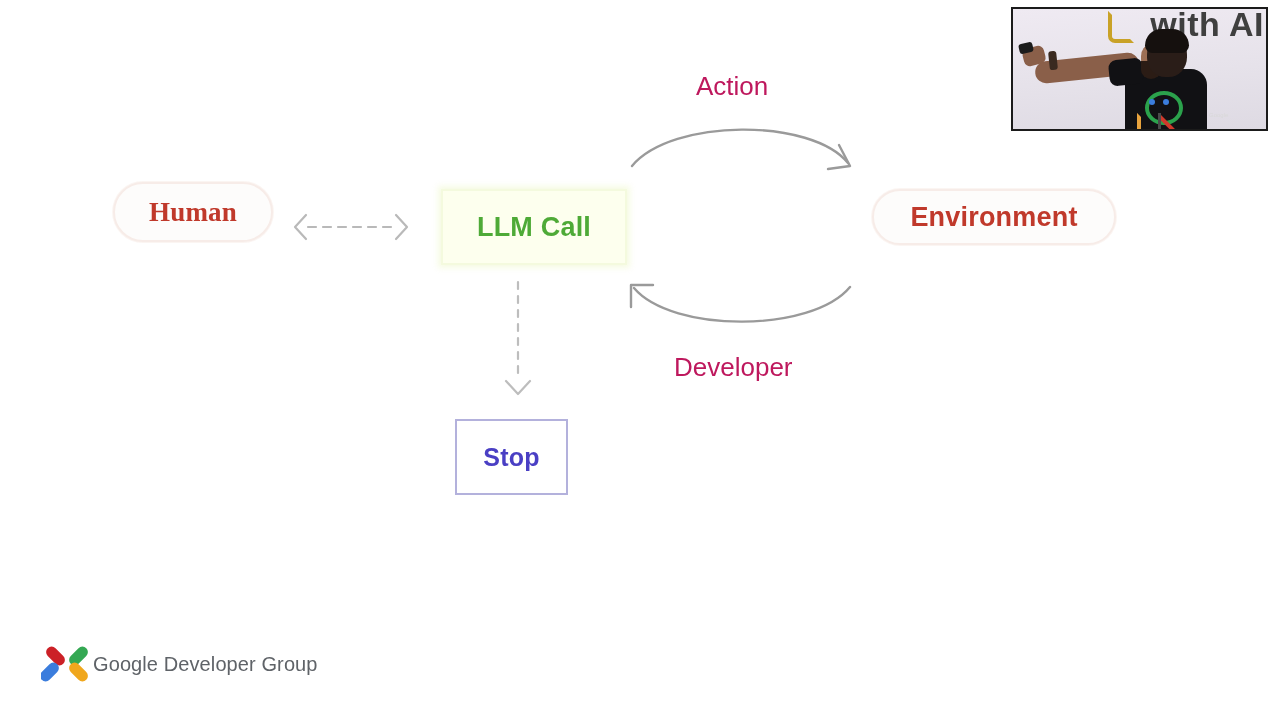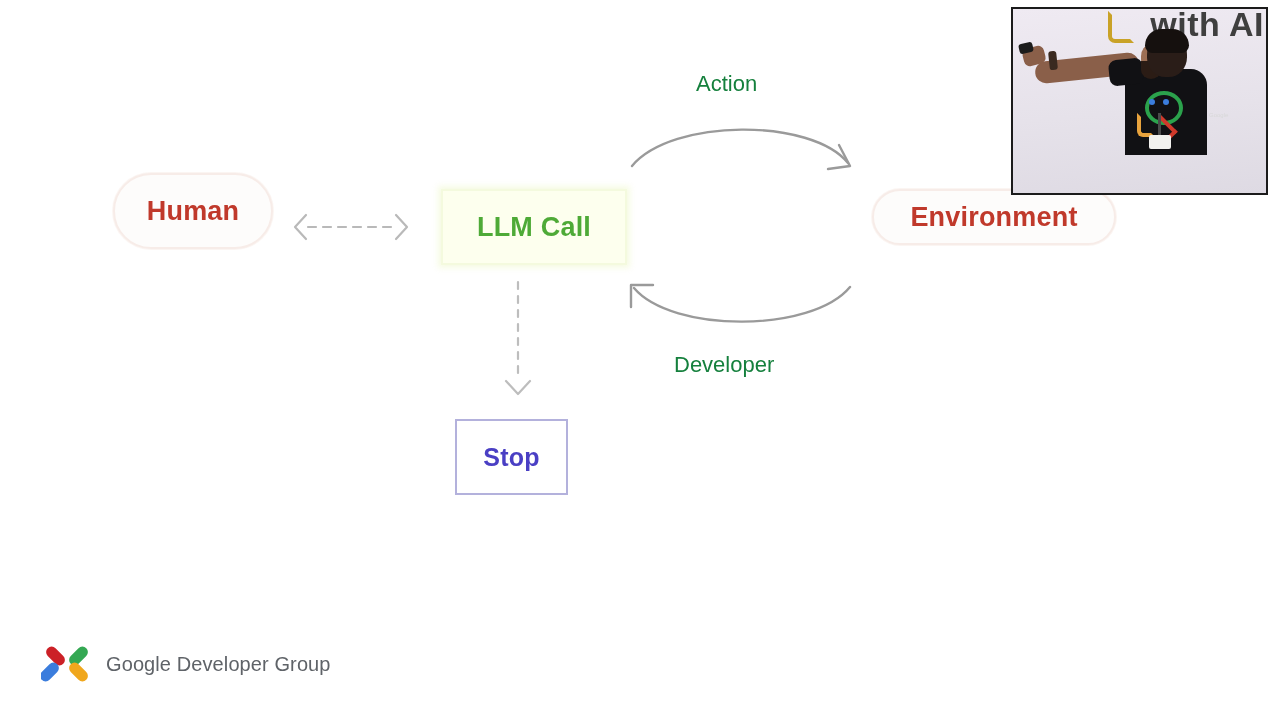--- a/index.html
+++ b/index.html
@@ -40,27 +40,28 @@
   }
 
   .node-label {
     font-weight: bold;
     letter-spacing: 0.2px;
   }
 
   
   #node-human {
     left: 113px;
-    top: 173px;
+    top: 182px;
     width: 160px;
-    height: 76px;
+    height: 60px;
     border-radius: 38px;
     background: #fdfcfb;
     border: 2px solid #f7ece8;
     box-shadow: 0 0 0 1px rgba(247,236,232,0.55);
+    font-family: Liberation Serif, serif;
   }
   #node-human .node-label {
     font-size: 27px;
     color: #c0392b;
   }
 
   
   #node-environment {
     left: 872px;
     top: 189px;
@@ -101,61 +102,60 @@
     border: 2px solid #b3b1dc;
   }
   #node-stop .node-label {
     font-size: 25px;
     color: #4a3fc4;
   }
 
   
   .arc-caption {
     position: absolute;
-    color: #15803d;
-    font-size: 22px;
+    color: #be185d;
+    font-size: 26px;
     white-space: nowrap;
   }
   #caption-action {
     left: 696px;
     top: 71px;
   }
   #caption-feedback {
     left: 674px;
     top: 352px;
   }
 
   
   #gdg-footer {
     position: absolute;
     left: 41px;
     top: 643px;
     display: flex;
     align-items: center;
-    gap: 13px;
   }
   #gdg-logo-mark {
     width: 52px;
     height: 42px;
     display: block;
   }
   #gdg-wordmark {
     font-size: 20px;
     color: #5f6368;
     letter-spacing: 0.1px;
     white-space: nowrap;
   }
 
   
   #speaker-video {
     position: absolute;
     left: 1011px;
     top: 7px;
     width: 257px;
-    height: 188px;
+    height: 124px;
     border: 2px solid #1b1b1b;
     box-sizing: border-box;
     overflow: hidden;
     background: #7f1d1d;
   }
   #speaker-video-inner {
     position: absolute;
     left: 0;
     top: 0;
     width: 100%;

